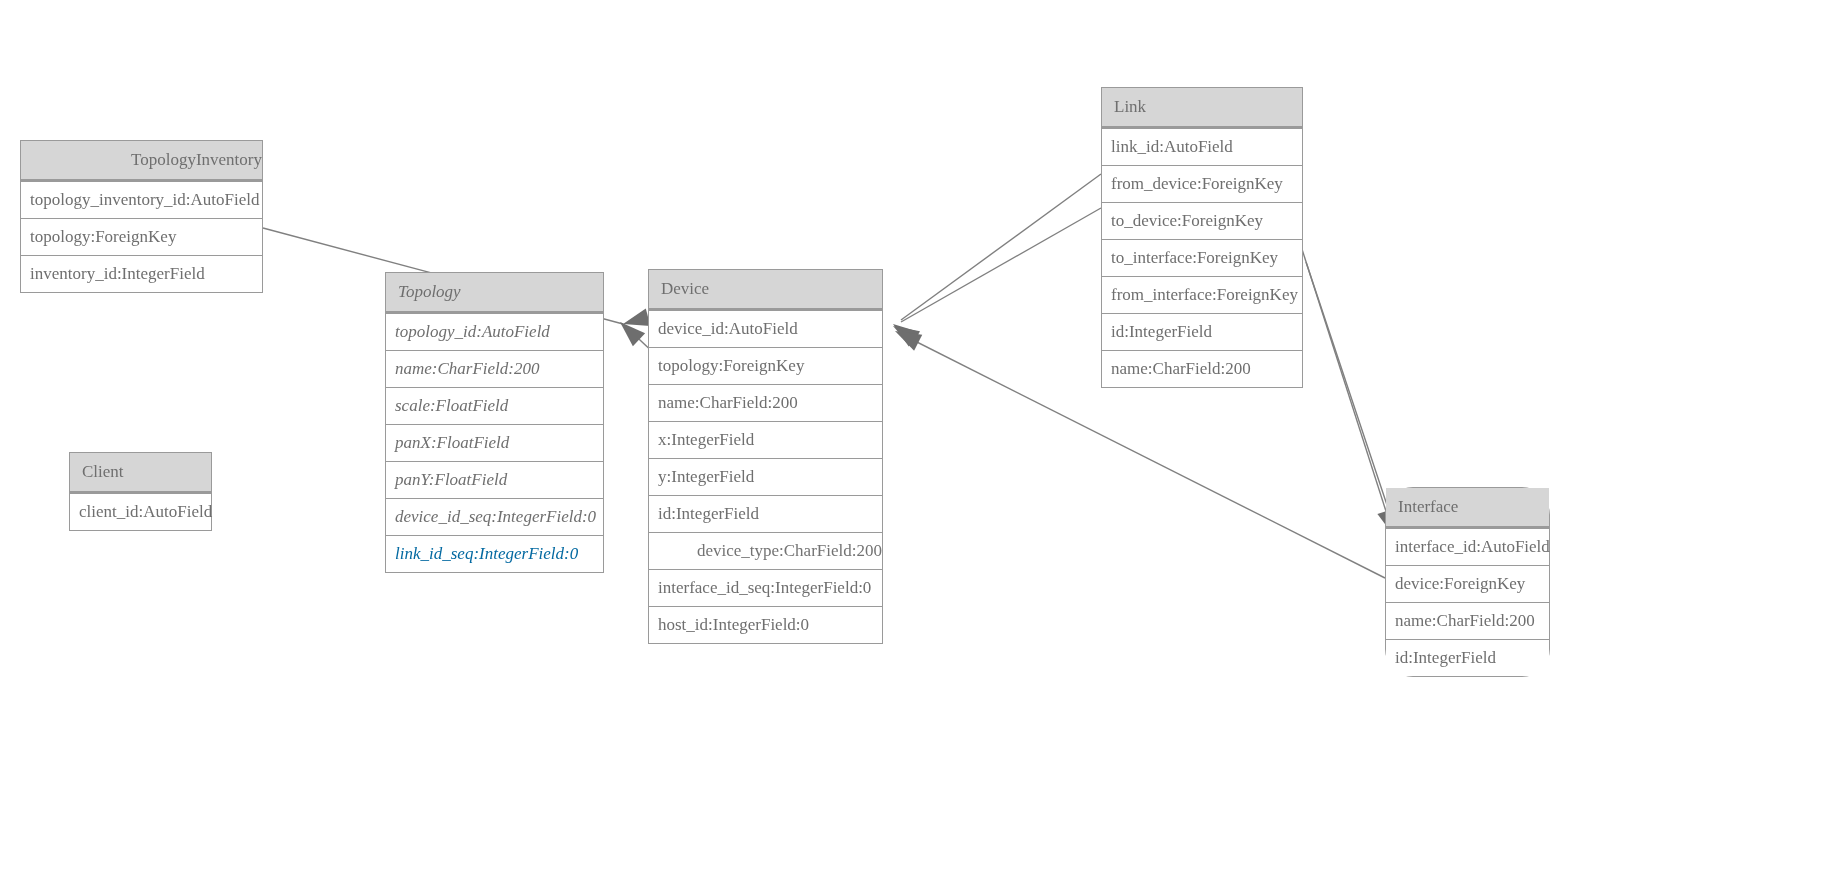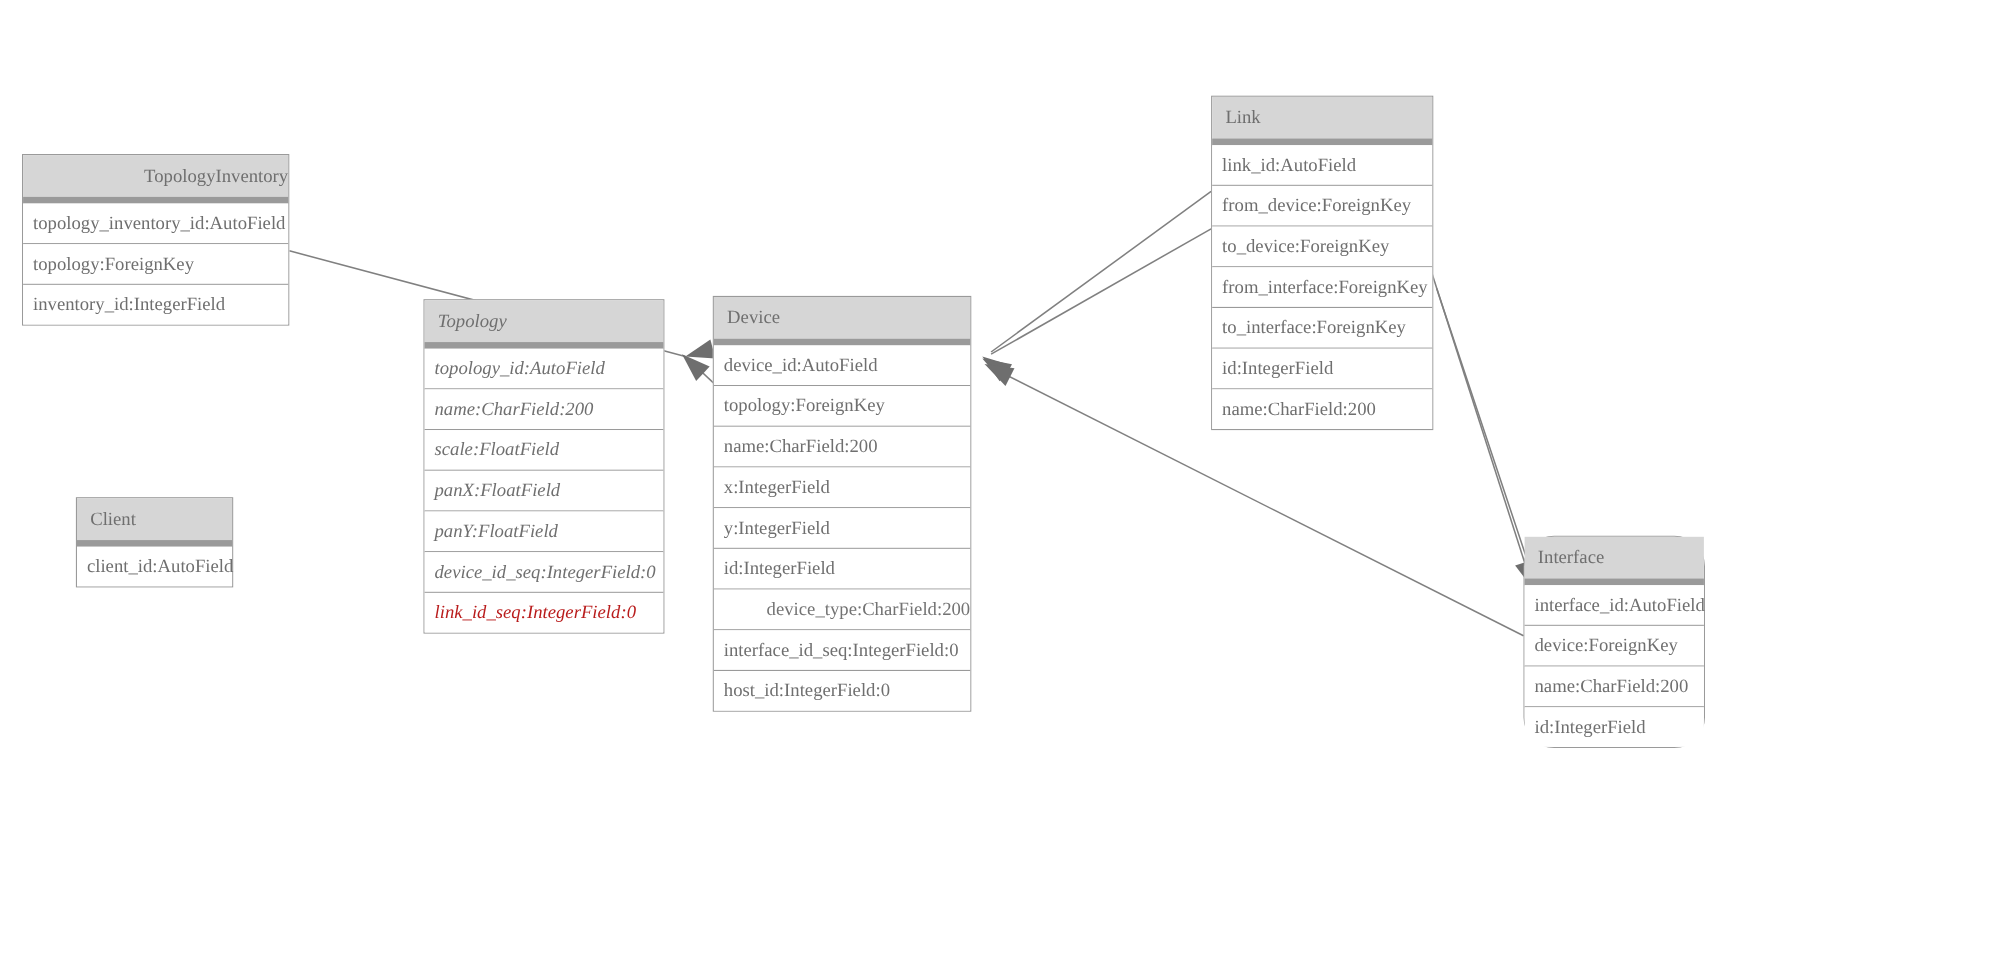--- a/index.html
+++ b/index.html
@@ -15,21 +15,21 @@
 
   .entity{
     position:absolute;
     box-sizing:border-box;
     border:1px solid #9a9a9a;
     background:#ffffff;
     border-collapse:collapse;
   }
   .entity .title{
     background:#d6d6d6;
-    border-bottom:6px solid #0ea5e9;
+    border-bottom:3px solid #0ea5e9;
     color:#6f6f6f;
     font-size:17px;
     line-height:1;
     padding:10px 0 11px 12px;
     white-space:nowrap;
   }
   .entity .field{
     border-bottom:1px solid #9a9a9a;
     color:#6f6f6f;
     font-size:17px;
@@ -72,41 +72,41 @@
         <div class="field" style="color: rgb(111, 111, 111); border-bottom-color: rgb(154, 154, 154);">inventory_id:IntegerField</div>
       </div>
       <div class="entity" style="left: 385px; top: 272px; width: 219px; border-color: rgb(154, 154, 154); font-style: italic;">
         <div class="title" style="background: rgb(214, 214, 214); color: rgb(111, 111, 111); border-bottom-color: rgb(154, 154, 154);">Topology</div>
         <div class="field" style="color: rgb(111, 111, 111); border-bottom-color: rgb(154, 154, 154);">topology_id:AutoField</div>
         <div class="field" style="color: rgb(111, 111, 111); border-bottom-color: rgb(154, 154, 154);">name:CharField:200</div>
         <div class="field" style="color: rgb(111, 111, 111); border-bottom-color: rgb(154, 154, 154);">scale:FloatField</div>
         <div class="field" style="color: rgb(111, 111, 111); border-bottom-color: rgb(154, 154, 154);">panX:FloatField</div>
         <div class="field" style="color: rgb(111, 111, 111); border-bottom-color: rgb(154, 154, 154);">panY:FloatField</div>
         <div class="field" style="color: rgb(111, 111, 111); border-bottom-color: rgb(154, 154, 154);">device_id_seq:IntegerField:0</div>
-        <div class="field" style="color: #b91c1c; border-bottom-color: rgb(154, 154, 154);">link_id_seq:IntegerField:0</div>
+        <div class="field" style="color: #0369a1; border-bottom-color: rgb(154, 154, 154);">link_id_seq:IntegerField:0</div>
       </div>
       <div class="entity" style="left: 648px; top: 269px; width: 235px; border-color: rgb(154, 154, 154);">
         <div class="title" style="background: rgb(214, 214, 214); color: rgb(111, 111, 111); border-bottom-color: rgb(154, 154, 154);">Device</div>
         <div class="field" style="color: rgb(111, 111, 111); border-bottom-color: rgb(154, 154, 154);">device_id:AutoField</div>
         <div class="field" style="color: rgb(111, 111, 111); border-bottom-color: rgb(154, 154, 154);">topology:ForeignKey</div>
         <div class="field" style="color: rgb(111, 111, 111); border-bottom-color: rgb(154, 154, 154);">name:CharField:200</div>
         <div class="field" style="color: rgb(111, 111, 111); border-bottom-color: rgb(154, 154, 154);">x:IntegerField</div>
         <div class="field" style="color: rgb(111, 111, 111); border-bottom-color: rgb(154, 154, 154);">y:IntegerField</div>
         <div class="field" style="color: rgb(111, 111, 111); border-bottom-color: rgb(154, 154, 154);">id:IntegerField</div>
         <div class="field" style="color: #737373; border-bottom-color: rgb(154, 154, 154); text-align: right;">device_type:CharField:200</div>
         <div class="field" style="color: rgb(111, 111, 111); border-bottom-color: rgb(154, 154, 154);">interface_id_seq:IntegerField:0</div>
         <div class="field" style="color: rgb(111, 111, 111); border-bottom-color: rgb(154, 154, 154);">host_id:IntegerField:0</div>
       </div>
       <div class="entity" style="left: 1101px; top: 87px; width: 202px; border-color: rgb(154, 154, 154);">
         <div class="title" style="background: rgb(214, 214, 214); color: rgb(111, 111, 111); border-bottom-color: rgb(154, 154, 154);">Link</div>
         <div class="field" style="color: rgb(111, 111, 111); border-bottom-color: rgb(154, 154, 154);">link_id:AutoField</div>
         <div class="field" style="color: rgb(111, 111, 111); border-bottom-color: rgb(154, 154, 154);">from_device:ForeignKey</div>
         <div class="field" style="color: rgb(111, 111, 111); border-bottom-color: rgb(154, 154, 154);">to_device:ForeignKey</div>
+        <div class="field" style="color: rgb(111, 111, 111); border-bottom-color: rgb(154, 154, 154);">to_interface:ForeignKey</div>
         <div class="field" style="color: rgb(111, 111, 111); border-bottom-color: rgb(154, 154, 154);">from_interface:ForeignKey</div>
-        <div class="field" style="color: rgb(111, 111, 111); border-bottom-color: rgb(154, 154, 154);">to_interface:ForeignKey</div>
         <div class="field" style="color: rgb(111, 111, 111); border-bottom-color: rgb(154, 154, 154);">id:IntegerField</div>
         <div class="field" style="color: rgb(111, 111, 111); border-bottom-color: rgb(154, 154, 154);">name:CharField:200</div>
       </div>
       <div class="entity" style="left: 1385px; top: 487px; width: 165px; border-color: rgb(154, 154, 154); border-radius: 28px;">
         <div class="title" style="background: rgb(214, 214, 214); color: rgb(111, 111, 111); border-bottom-color: rgb(154, 154, 154);">Interface</div>
         <div class="field" style="color: rgb(111, 111, 111); border-bottom-color: rgb(154, 154, 154);">interface_id:AutoField</div>
         <div class="field" style="color: rgb(111, 111, 111); border-bottom-color: rgb(154, 154, 154);">device:ForeignKey</div>
         <div class="field" style="color: rgb(111, 111, 111); border-bottom-color: rgb(154, 154, 154);">name:CharField:200</div>
         <div class="field" style="color: rgb(111, 111, 111); border-bottom-color: rgb(154, 154, 154);">id:IntegerField</div>
       </div>

